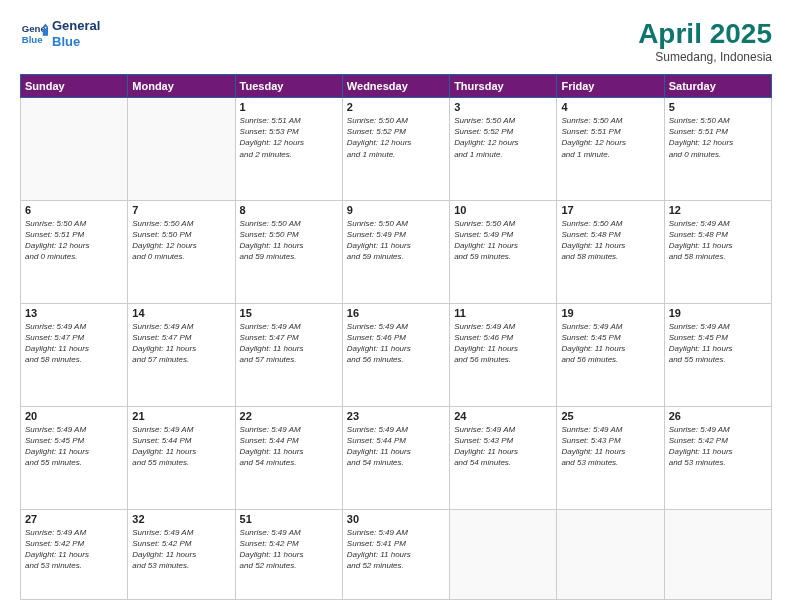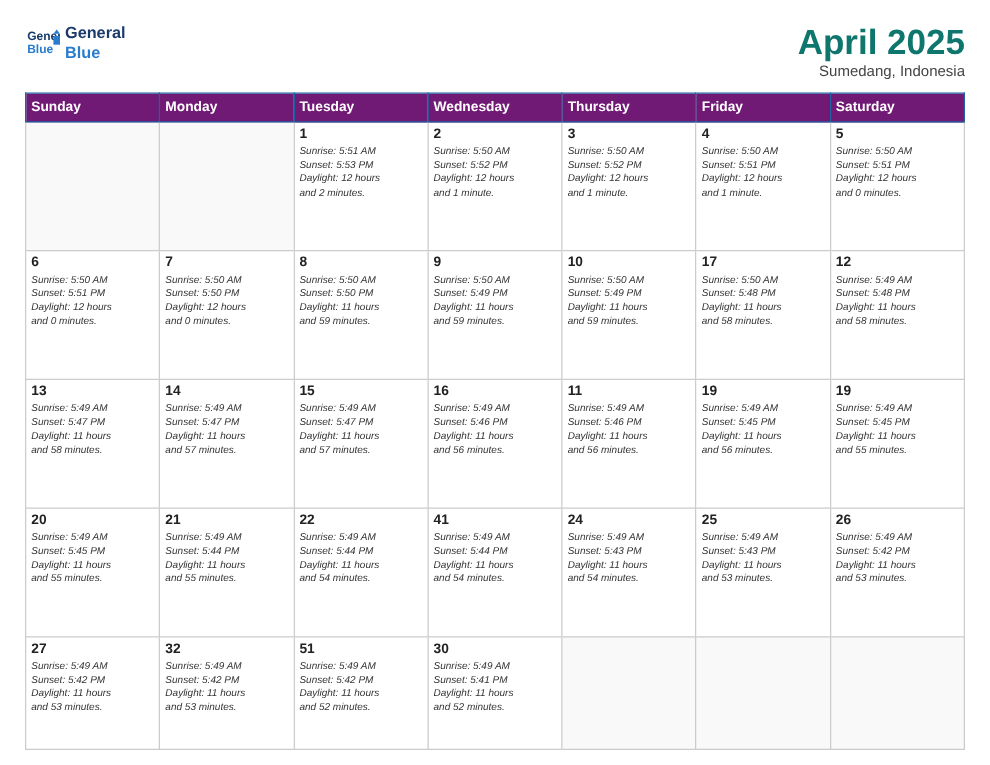--- a/index.html
+++ b/index.html
@@ -285,21 +285,21 @@
 and 55 minutes.</div>
           </td>
           <td>
             <span class="day-num">22</span>
             <div class="day-info" style="white-space: pre-line;">Sunrise: 5:49 AM
 Sunset: 5:44 PM
 Daylight: 11 hours
 and 54 minutes.</div>
           </td>
           <td>
-            <span class="day-num">41</span>
+            <span class="day-num">23</span>
             <div class="day-info" style="white-space: pre-line;">Sunrise: 5:49 AM
 Sunset: 5:44 PM
 Daylight: 11 hours
 and 54 minutes.</div>
           </td>
           <td>
             <span class="day-num">24</span>
             <div class="day-info" style="white-space: pre-line;">Sunrise: 5:49 AM
 Sunset: 5:43 PM
 Daylight: 11 hours

